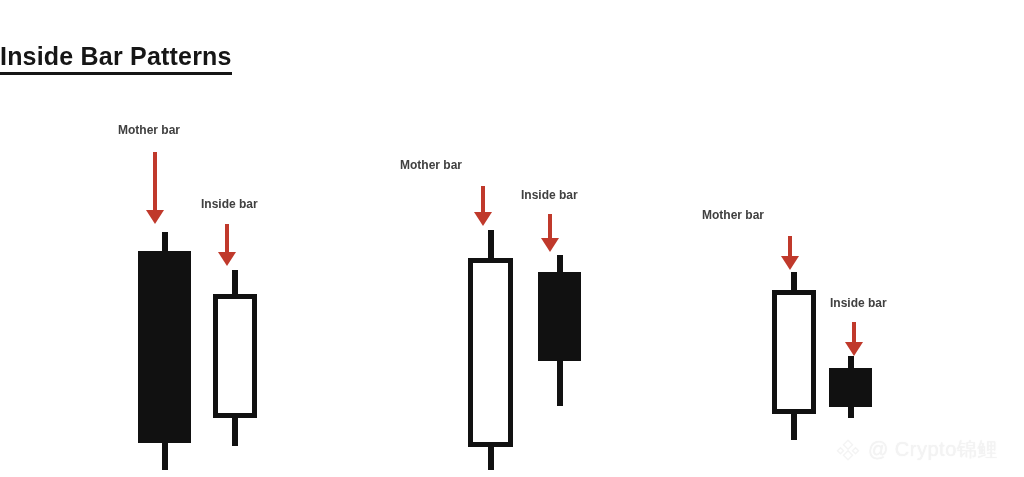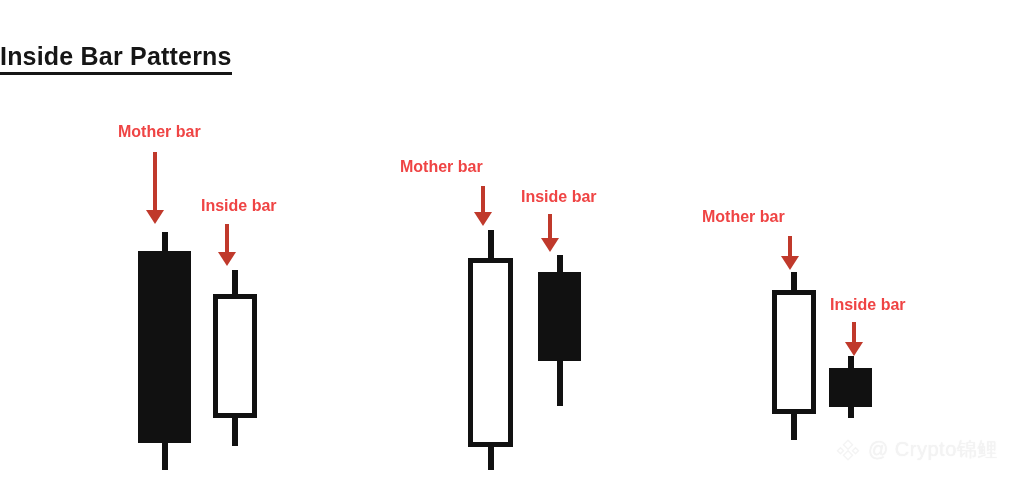--- a/index.html
+++ b/index.html
@@ -32,23 +32,23 @@
   }
   #page-title .tx {
     border-bottom: 3px solid #161616;
     padding-bottom: 2px;
   }
 
   
   .anno-label {
     position: absolute;
     font-family: "Liberation Sans", sans-serif;
-    font-size: 16px;
+    font-size: 12px;
     font-weight: bold;
-    color: #ef4444;
+    color: #404040;
     white-space: nowrap;
     line-height: 1;
   }
 
   
   .arrow {
     position: absolute;
   }
   .arrow .shaft {
     position: absolute;

